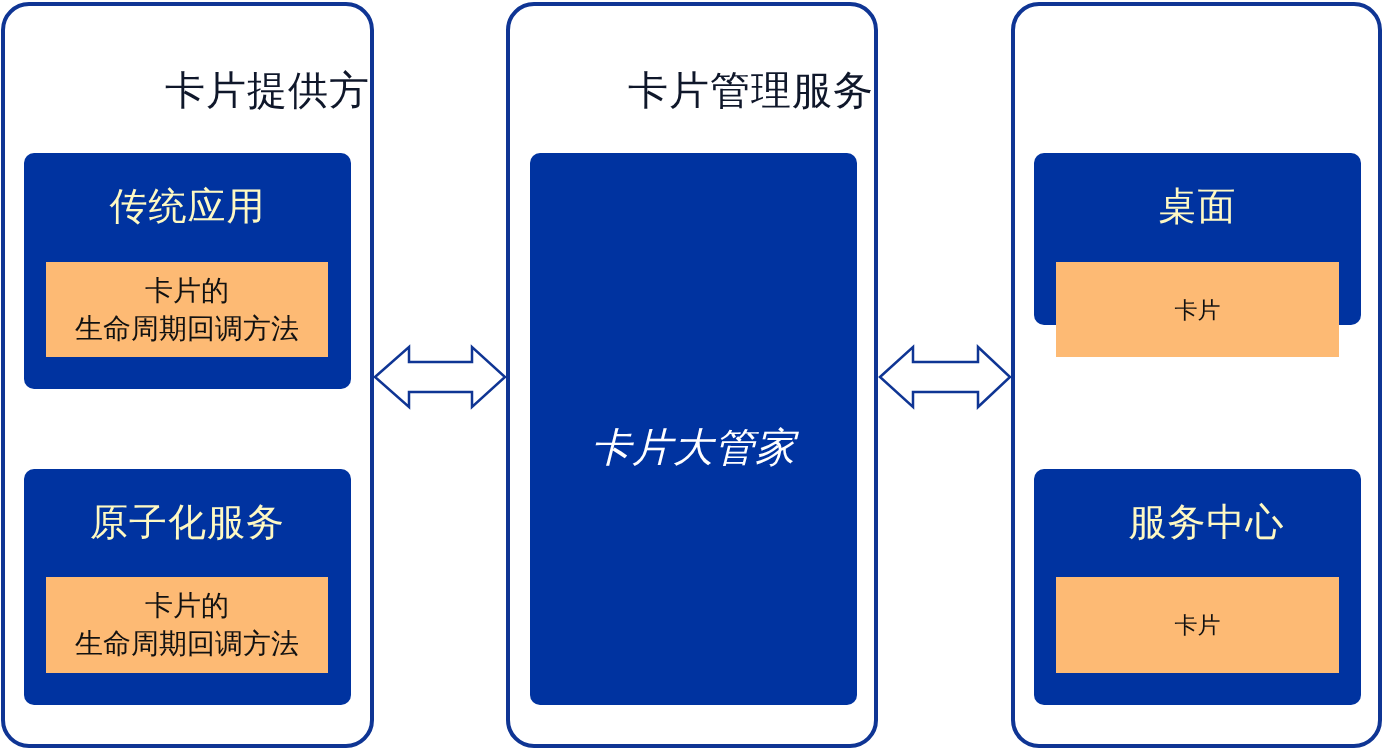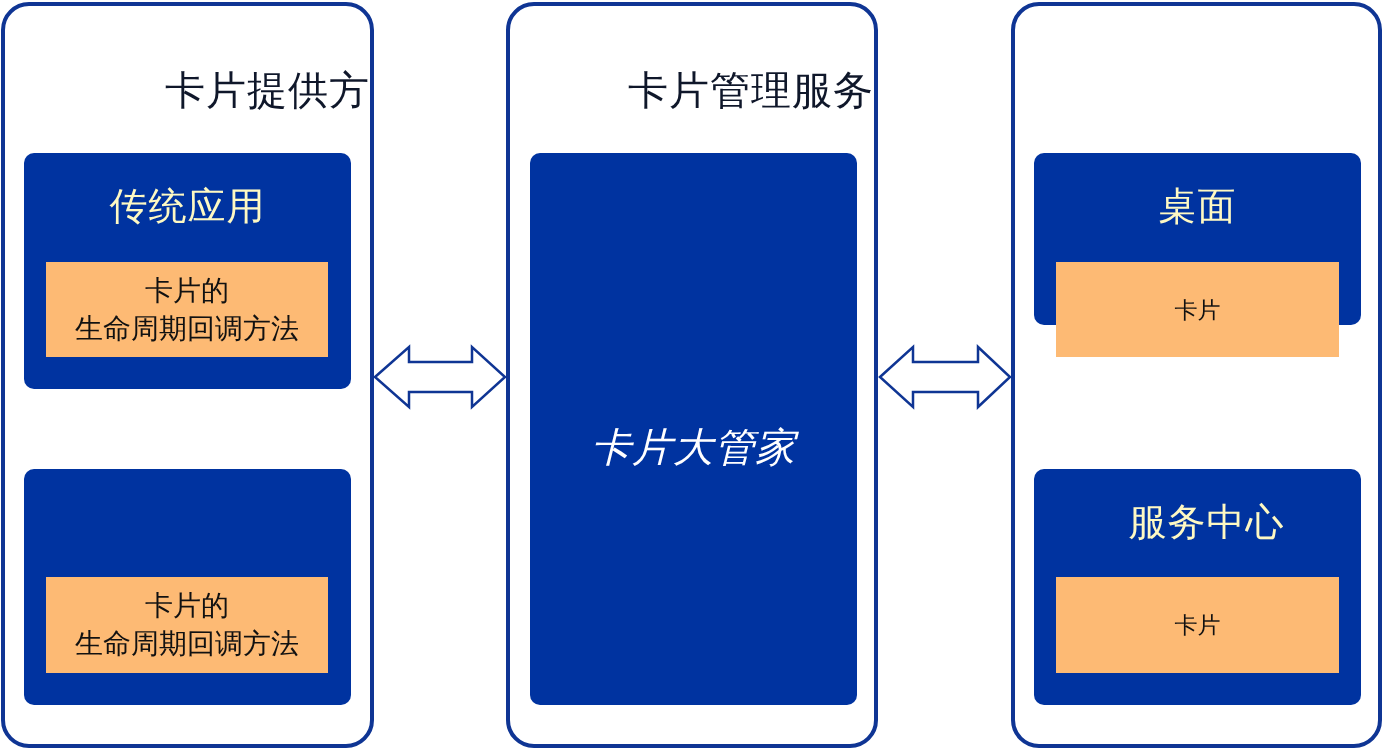--- a/index.html
+++ b/index.html
@@ -92,20 +92,21 @@
 
   <div class="card" style="left:19px; top:147px; width:327px; height:236px;">
     <div class="card-title">传统应用</div>
     <div class="inner-box" style="left:22px; top:109px; width:282px; height:95px;">
       <div class="line">卡片的</div>
       <div class="line">生命周期回调方法</div>
     </div>
   </div>
 
   <div class="card" style="left:19px; top:463px; width:327px; height:236px;">
+    <div class="card-title">原子化服务</div>
     <div class="inner-box" style="left:22px; top:108px; width:282px; height:96px;">
       <div class="line">卡片的</div>
       <div class="line">生命周期回调方法</div>
     </div>
   </div>
 </div>
 
 <svg class="arrow" style="left:372px; top:344px;" width="136" height="68" viewBox="0 0 136 68">
   <polygon points="3,33 37,3 37,18 100,18 100,3 133,33 100,63 100,48 37,48 37,63" fill="#ffffff" stroke="#0f3594" stroke-width="2.5" stroke-linejoin="miter"></polygon>
 </svg>

